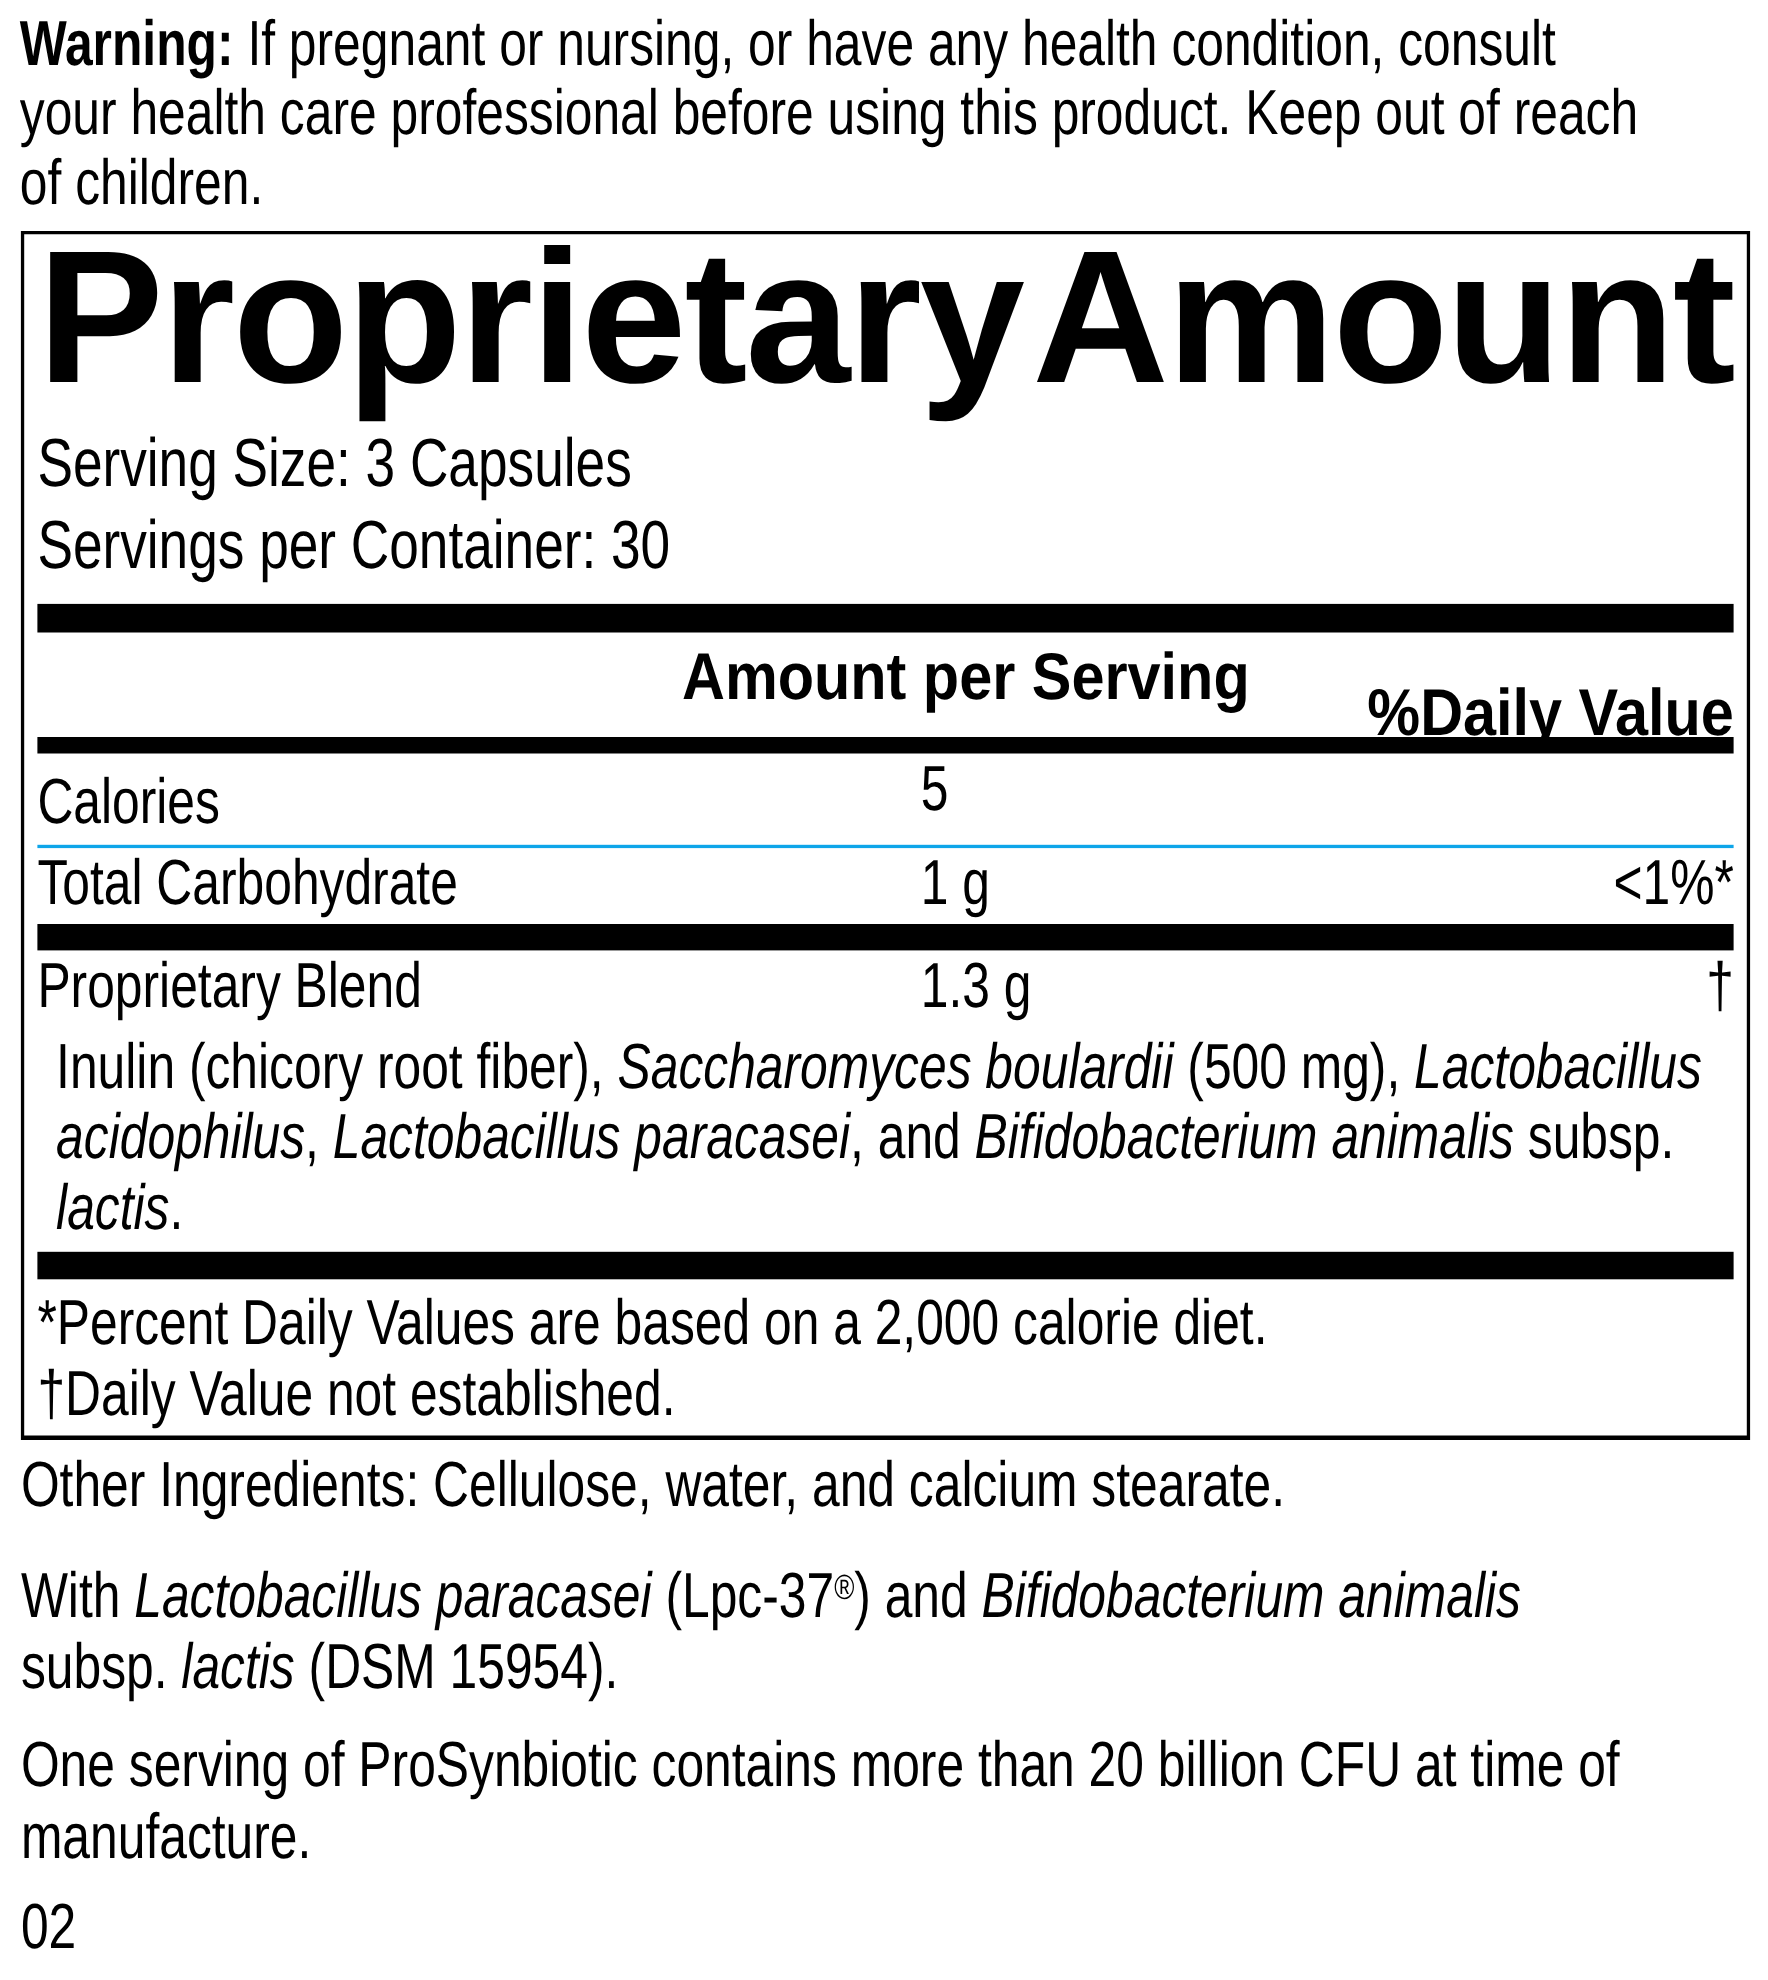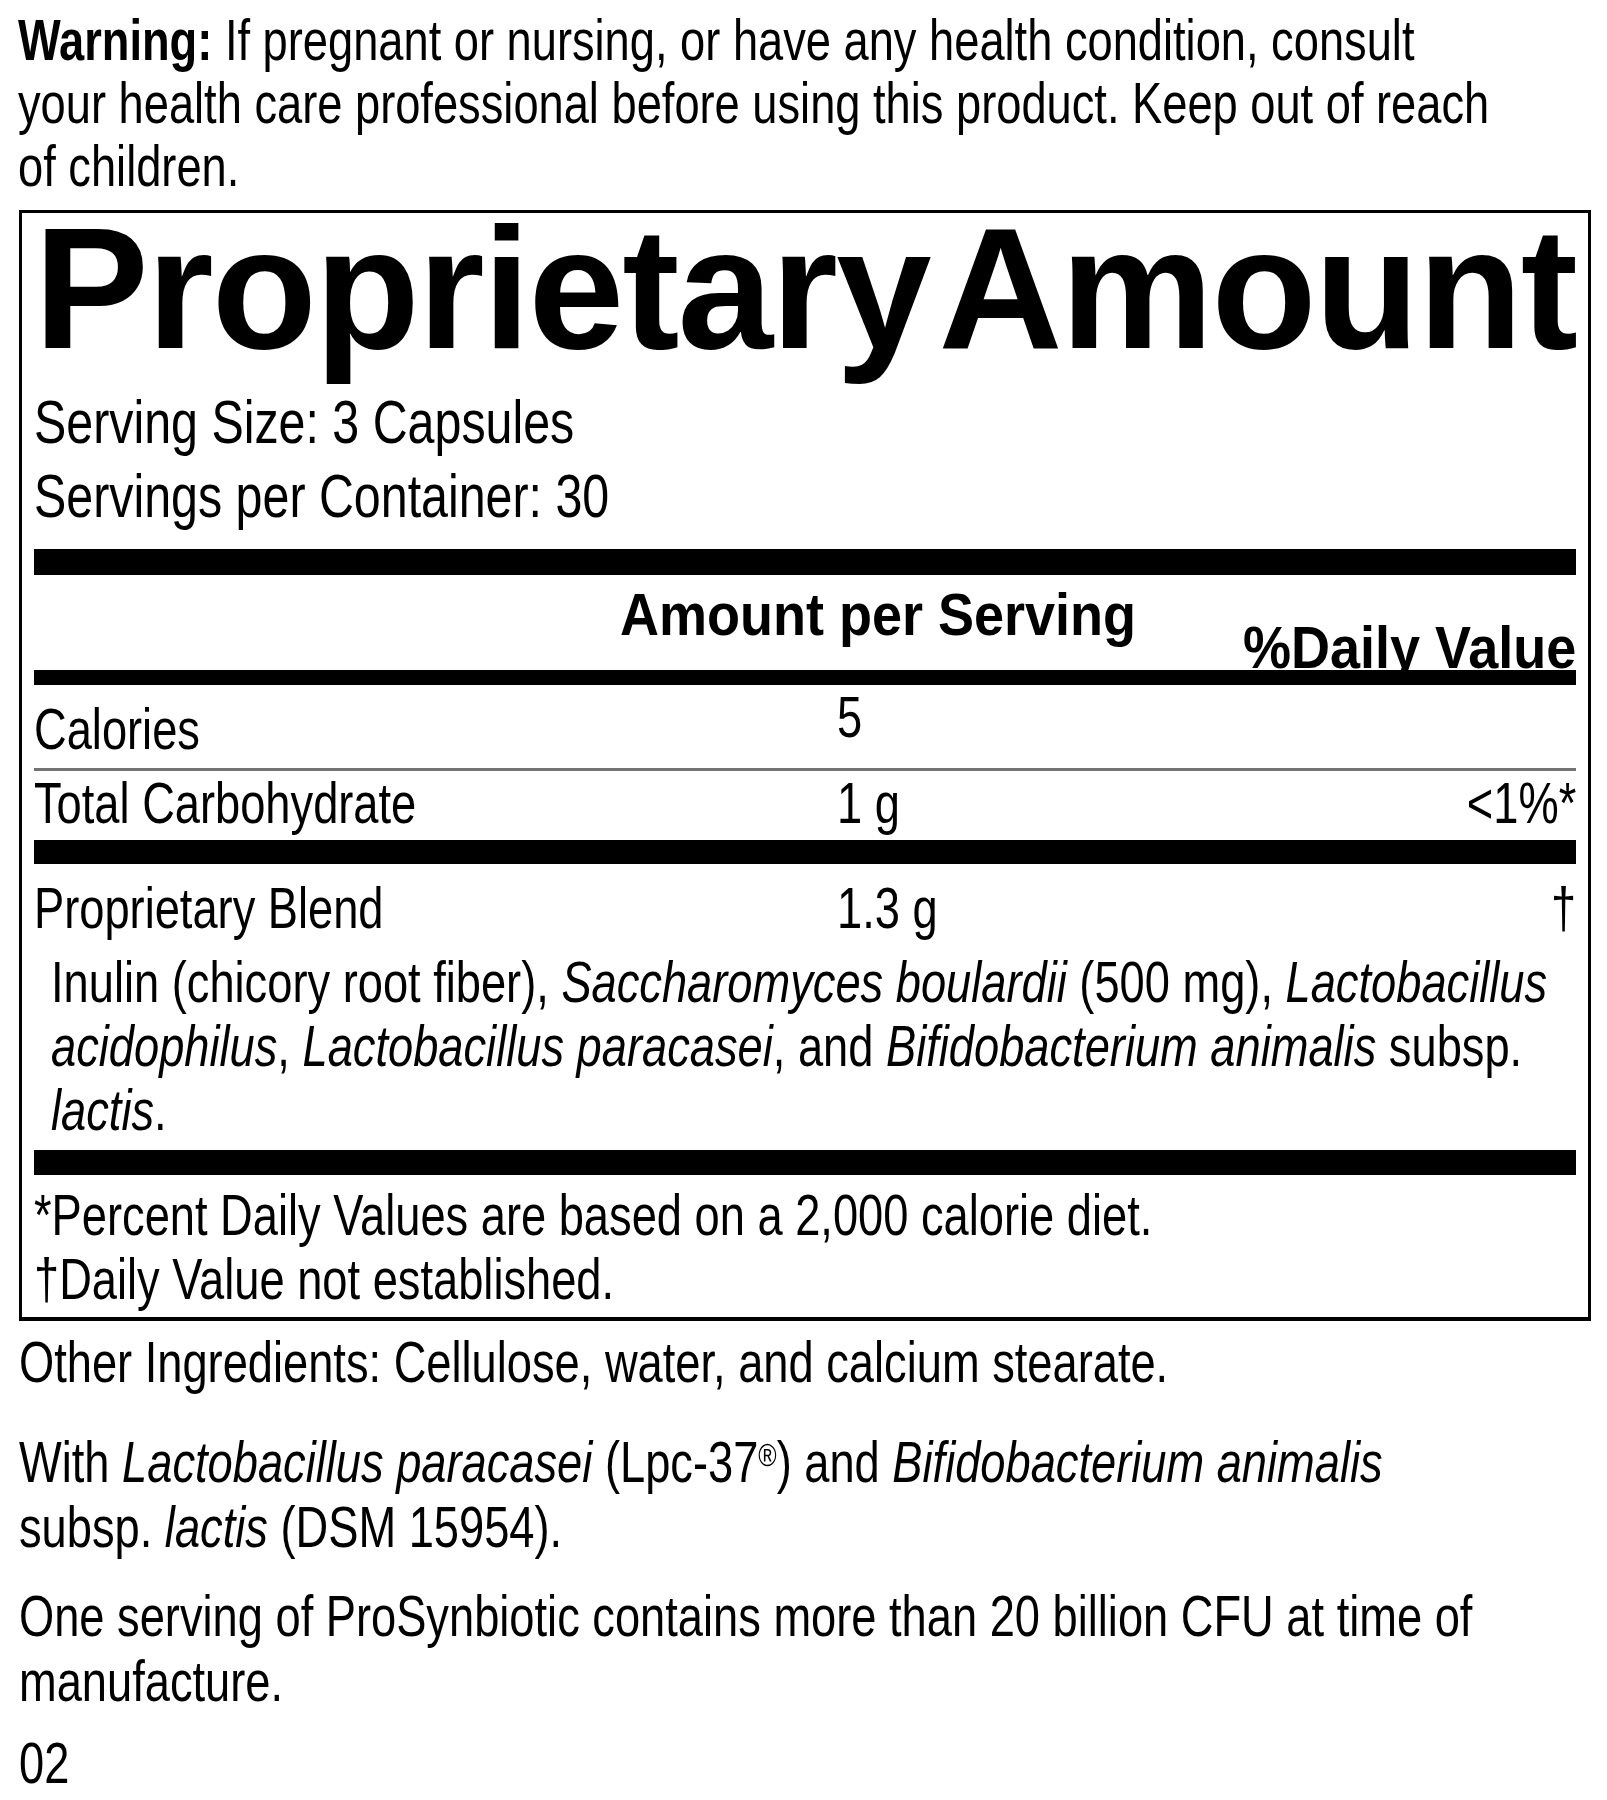--- a/index.html
+++ b/index.html
@@ -45,23 +45,23 @@
   .bar-24{height:24px;background:#000;}
   .bar-25{height:25px;background:#000;margin-top:8px;}
 
   #col-header-row{position:relative;height:95px;font-size:60px;line-height:80px;font-weight:bold;}
   #col-header-amount{position:absolute;left:586px;top:0;}
   #col-header-dv{position:absolute;right:0;top:0;margin-top:33px;}
 
   .frow{position:relative;font-size:58px;line-height:64px;}
   .frow .amt{position:absolute;left:803px;top:0;}
   .frow .dv{position:absolute;right:0;top:0;}
-  #row-calories{padding-top:12px;padding-bottom:7px;border-bottom:3px solid #737373;}
+  #row-calories{padding-top:12px;padding-bottom:7px;border-bottom:3px solid #0ea5e9;}
   #row-carb{padding-top:0;padding-bottom:5px;}
-  #row-blend{padding-top:0;margin-top:12px;}
+  #row-blend{padding-top:0;}
 
   #blend-desc{
     margin:10px 0 0 17px;
     font-size:58px;line-height:64px;
     width:1920px;
   }
   #footnotes{margin-top:8px;font-size:58px;line-height:64px;width:1975px;}
 
   .below{margin-left:19px;font-size:58px;}
   #other-ingredients{margin-top:9px;line-height:64px;width:2000px;}

